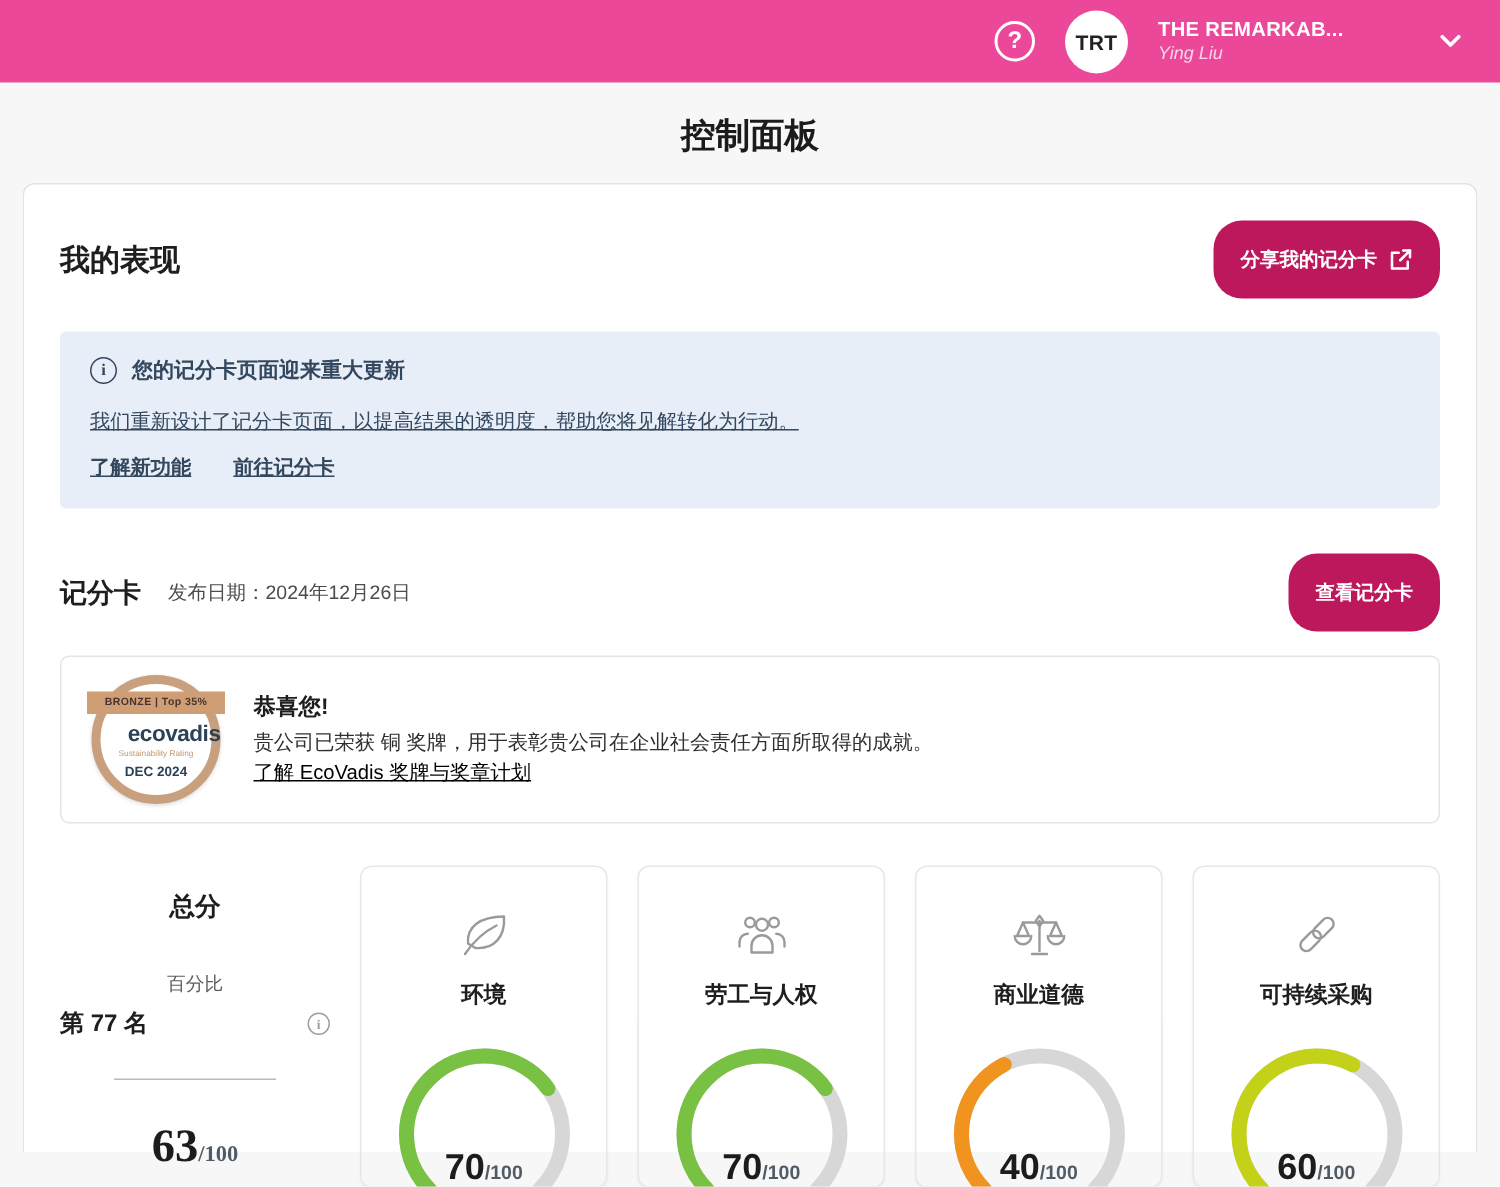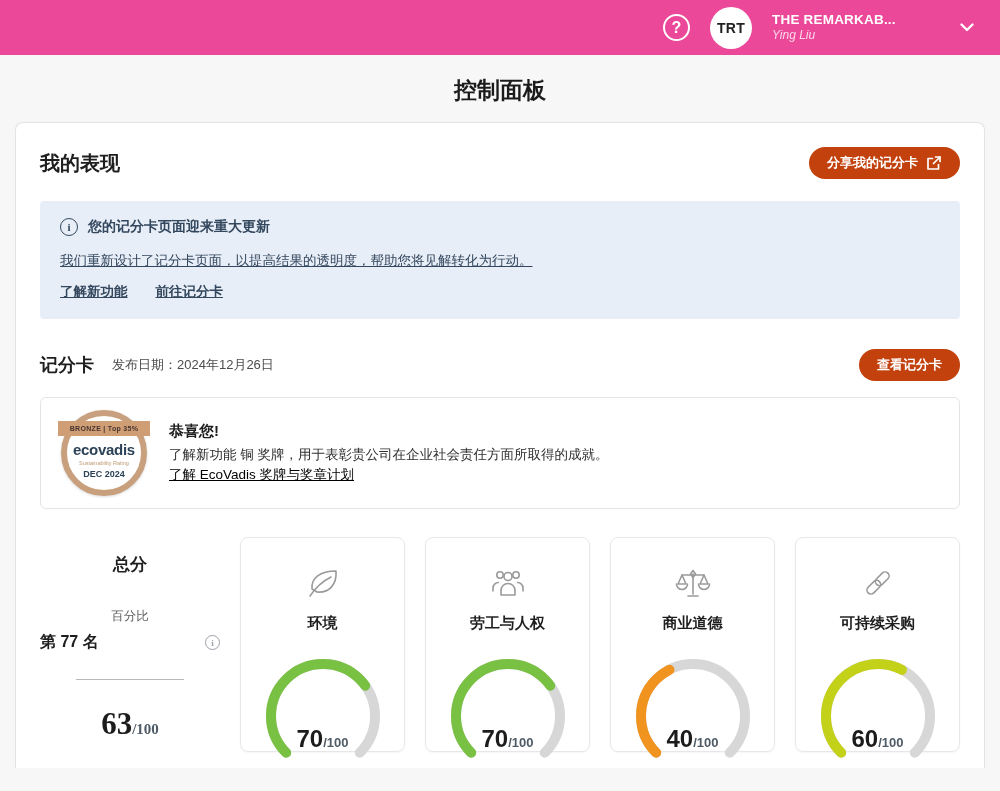--- a/index.html
+++ b/index.html
@@ -23,22 +23,22 @@
 
   
   .page-title { font-size:23px; font-weight:bold; padding:20px 16px 16px; color:#1b1b1b;text-align:center; }
 
   .main-card { margin:0 15px; background:#fff; border:1px solid #e3e3e6; border-bottom:none;
     border-radius:8px 8px 0 0; padding:24px 24px 20px; height:646px; }
 
   .perf-head { display:flex; align-items:center; justify-content:space-between; }
   .perf-title { font-size:20px; font-weight:bold; }
 
-  .pill-btn { background:#c2410c; color:#fff; border:none; border-radius:19px;
-    font-family:inherit; font-size:13px; font-weight:bold; padding:7px 18px;
+  .pill-btn { background:#be185d; color:#fff; border:none; border-radius:19px;
+    font-family:inherit; font-size:13px; font-weight:bold; padding:17px 18px;
     display:inline-flex; align-items:center; gap:8px; cursor:pointer; }
 
   
   .banner { margin-top:22px; background:#e8eef7; border-radius:4px; padding:17px 20px 18px;
     color:#33475e; }
   .banner-title-row { display:flex; align-items:center; gap:10px; }
   .info-circle { width:18px; height:18px; border:1.6px solid #33475e; border-radius:50%;
     display:flex; align-items:center; justify-content:center; font-size:11px; font-weight:bold;
     flex-shrink:0; }
   .info-circle::after { content:"i"; font-family:"Liberation Serif",serif; }
@@ -55,21 +55,21 @@
 
   
   .medal-card { margin-top:16px; border:1px solid #e4e4e6; border-radius:6px;
     padding:12px 20px; display:flex; align-items:center; gap:22px; min-height:104px; }
   .medal { position:relative; width:86px; height:86px; flex-shrink:0; }
   .medal-circle { position:absolute; inset:0; border-radius:50%; border:6px solid #c9a07d;
     background:#fff; box-shadow:0 1px 3px rgba(0,0,0,.15); }
   .medal-ribbon { position:absolute; top:11px; left:-3px; right:-3px; height:15px;
     background:#cf9e74; display:flex; align-items:center; justify-content:center;
     font-size:7px; font-weight:bold; color:#463430; letter-spacing:.3px; }
-  .medal-brand { position:absolute; top:31px; left:12px; right:0; text-align:left;
+  .medal-brand { position:absolute; top:31px; left:12px; right:0; text-align:right;
     font-size:15px; font-weight:bold; color:#2c4257; letter-spacing:-.3px; }
   .medal-sub { position:absolute; top:50px; left:0; right:0; text-align:center;
     font-size:5.5px; color:#bf9a71; }
   .medal-date { position:absolute; top:59px; left:0; right:0; text-align:center;
     font-size:9px; font-weight:bold; color:#2c4257; }
   .medal-text .grats { font-size:15px; font-weight:bold; margin-bottom:5px; }
   .medal-text .body { font-size:13.5px; color:#2f2f2f; }
   .medal-text a { display:inline-block; margin-top:2px; font-size:13.5px; color:#000000;
     text-decoration:underline; cursor:pointer; }
 
@@ -160,21 +160,21 @@
   <div class="medal-card">
     <div class="medal">
       <div class="medal-circle"></div>
       <div class="medal-ribbon">BRONZE | Top 35%</div>
       <div class="medal-brand">ecovadis</div>
       <div class="medal-sub">Sustainability Rating</div>
       <div class="medal-date">DEC 2024</div>
     </div>
     <div class="medal-text">
       <div class="grats">恭喜您!</div>
-      <div class="body">了解新功能 铜 奖牌，用于表彰贵公司在企业社会责任方面所取得的成就。</div>
+      <div class="body">贵公司已荣获 铜 奖牌，用于表彰贵公司在企业社会责任方面所取得的成就。</div>
       <a>了解 EcoVadis 奖牌与奖章计划</a>
     </div>
   </div>
 
   <div class="scores">
 
     <div class="overall">
       <div class="overall-title">总分</div>
       <div class="pct-label">百分比</div>
       <div class="pct-value">

